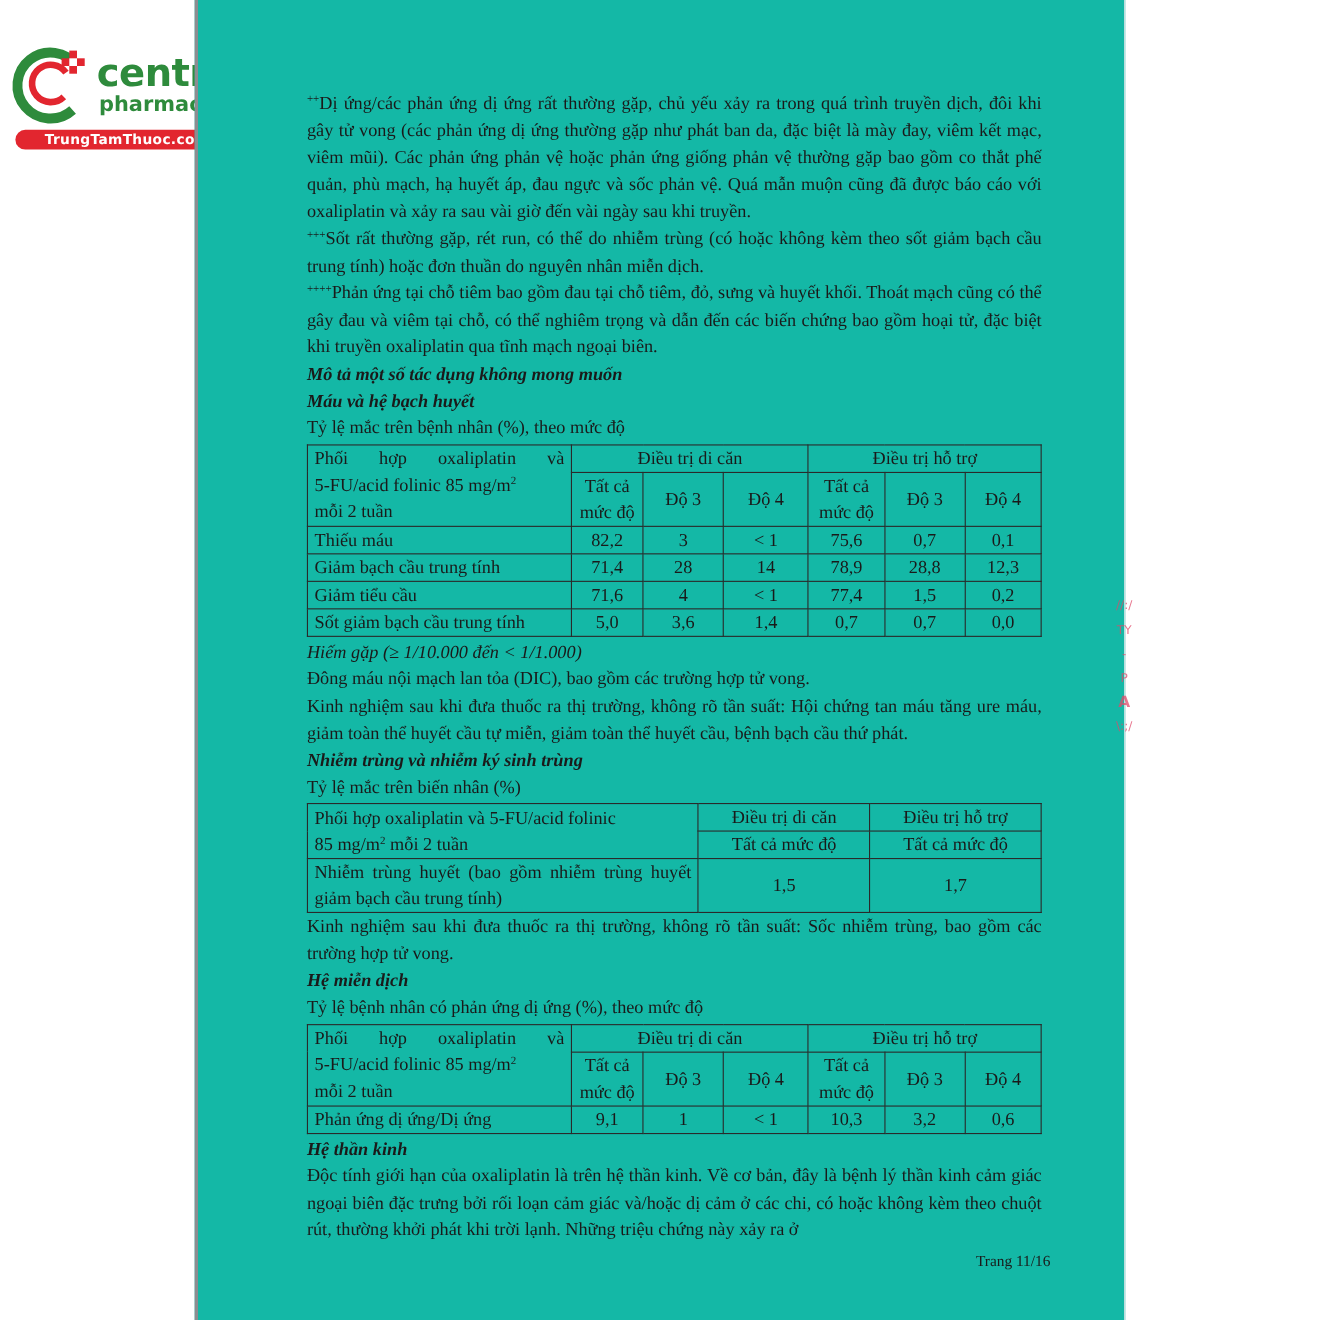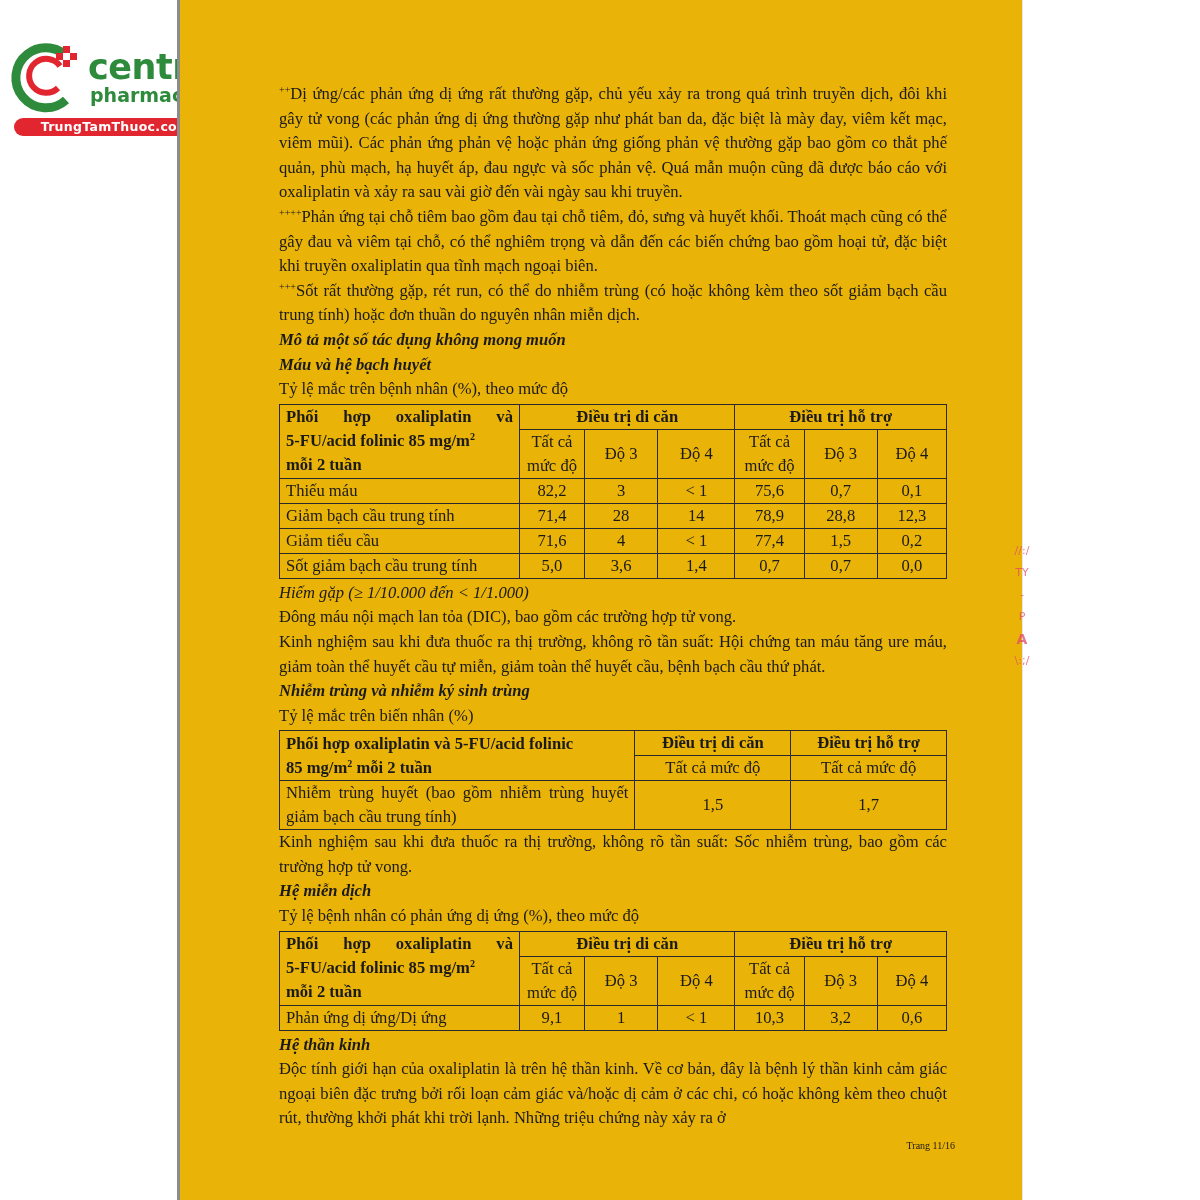--- a/index.html
+++ b/index.html
@@ -2,40 +2,40 @@
 <html><head>
 <meta charset="utf-8">
 <style>
   * { box-sizing: border-box; margin: 0; padding: 0; }
   html, body { width: 1200px; height: 1200px; background: #ffffff; overflow: hidden; }
   body { position: relative; font-family: "Liberation Serif", "DejaVu Serif", serif; color: #1a1a1a; }
 
   
   .page {
     position: absolute; left: 177px; top: 0; width: 846px; height: 1200px;
-    background: #eab308;
+    background: #14b8a6;
     border-left: 3px solid #8c8c90;
   }
   .page::after {
     content: ""; position: absolute; right: 0; top: 0; width: 1px; height: 100%;
     background: #e6e6ea;
   }
   .content {
     position: absolute; left: 99px; top: 82px; width: 668px;
     font-size: 16.6px; line-height: 24.6px;
   }
   .p { text-align: justify; text-align-last: left; }
   sup { font-size: 10px; vertical-align: 6px; line-height: 0; }
   .heading-u { font-weight: bold; font-style: italic; }
   .heading { font-weight: bold; font-style: italic; }
   .italic { font-style: italic; }
 
   table { border-collapse: collapse; width: 100%; font-size: 16.6px; line-height: 24px; }
   td, th { border: 1px solid #2a2a2a; font-weight: normal; }
-  th.b { font-weight: bold; }
+  th.b { font-weight: normal; }
   .t-left { text-align: left; padding: 0 6px; }
   .t-just { text-align: justify; text-align-last: justify; }
   .t-center { text-align: center; }
 
   .tbl1 { margin-top: 2px; margin-bottom: 2px; }
   .tbl1 .c0 { width: 236px; }
   .tbl1 .c1 { width: 64px; }
   .tbl1 .c2 { width: 72px; }
   .tbl1 .c3 { width: 76px; }
   .tbl1 .c4 { width: 68px; }
@@ -44,21 +44,21 @@
   .tbl1 td { height: 25px; }
 
   .tbl2 { margin-top: 2px; }
   .tbl2 .c0 { width: 356px; }
   .tbl2 .c1 { width: 156px; }
   .tbl2 .c2 { width: 156px; }
 
   .tbl3 { margin-top: 2px; }
   .tbl3 td { height: 24px; margin-left: 48px; }
 
-  .page-num { position: absolute; right: 68px; top: 1140px; font-size: 10px; }
+  .page-num { position: absolute; right: 68px; top: 1140px; font-size: 14px; }
 
   
   .logo { position: absolute; left: 8px; top: 38px; width: 205px; height: 100px; }
   .logo-text { position: absolute; left: 80px; top: 10px; font-family: "DejaVu Sans", sans-serif; font-weight: bold; color: #2e8b3c; font-size: 35px; letter-spacing: -0.5px; line-height: 38px; }
   .logo-sub { position: absolute; left: 82px; top: 49px; font-family: "DejaVu Sans", sans-serif; font-weight: bold; color: #2e8b3c; font-size: 19px; line-height: 16px; }
   .logo-bar { position: absolute; left: 6px; top: 80px; width: 203px; height: 18px; border-radius: 9px; background: #e2262f; color: #ffffff; font-family: "DejaVu Sans", sans-serif; font-weight: bold; font-size: 12.5px; text-align: center; line-height: 18px; letter-spacing: 0.3px; }
 
   .stamp { position: absolute; left: 1010px; top: 540px; width: 24px; height: 150px; color: #e04a6a; font-family: "DejaVu Sans", sans-serif; font-size: 11px; opacity: 0.75; }
   .stamp span { display: block; text-align: center; line-height: 22px; }
 </style>
@@ -75,22 +75,22 @@
   </svg>
   <div class="logo-text">central</div>
   <div class="logo-sub">pharmacy</div>
   <div class="logo-bar">TrungTamThuoc.com</div>
 </div>
 
 <div class="page">
   <div class="content">
 
     <p class="p"><sup>++</sup><span>Dị ứng/các phản ứng dị ứng rất thường gặp, chủ yếu xảy ra trong quá trình truyền dịch, đôi khi gây tử vong (các phản ứng dị ứng thường gặp như phát ban da, đặc biệt là mày đay, viêm kết mạc, viêm mũi). Các phản ứng phản vệ hoặc phản ứng giống phản vệ thường gặp bao gồm co thắt phế quản, phù mạch, hạ huyết áp, đau ngực và sốc phản vệ. Quá mẫn muộn cũng đã được báo cáo với oxaliplatin và xảy ra sau vài giờ đến vài ngày sau khi truyền.</span></p>
+    <p class="p"><sup>+++</sup><span>Sốt rất thường gặp, rét run, có thể do nhiễm trùng (có hoặc không kèm theo sốt giảm bạch cầu trung tính) hoặc đơn thuần do nguyên nhân miễn dịch.</span></p>
     <p class="p"><sup>++++</sup><span>Phản ứng tại chỗ tiêm bao gồm đau tại chỗ tiêm, đỏ, sưng và huyết khối. Thoát mạch cũng có thể gây đau và viêm tại chỗ, có thể nghiêm trọng và dẫn đến các biến chứng bao gồm hoại tử, đặc biệt khi truyền oxaliplatin qua tĩnh mạch ngoại biên.</span></p>
-    <p class="p"><sup>+++</sup><span>Sốt rất thường gặp, rét run, có thể do nhiễm trùng (có hoặc không kèm theo sốt giảm bạch cầu trung tính) hoặc đơn thuần do nguyên nhân miễn dịch.</span></p>
 
     <div class="heading-u">Mô tả một số tác dụng không mong muốn</div>
 
     <div class="heading">Máu và hệ bạch huyết</div>
     <div>Tỷ lệ mắc trên bệnh nhân (%), theo mức độ</div>
     <table class="tbl1">
       <colgroup>
           <col class="c0">
           <col class="c1">
           <col class="c2">

